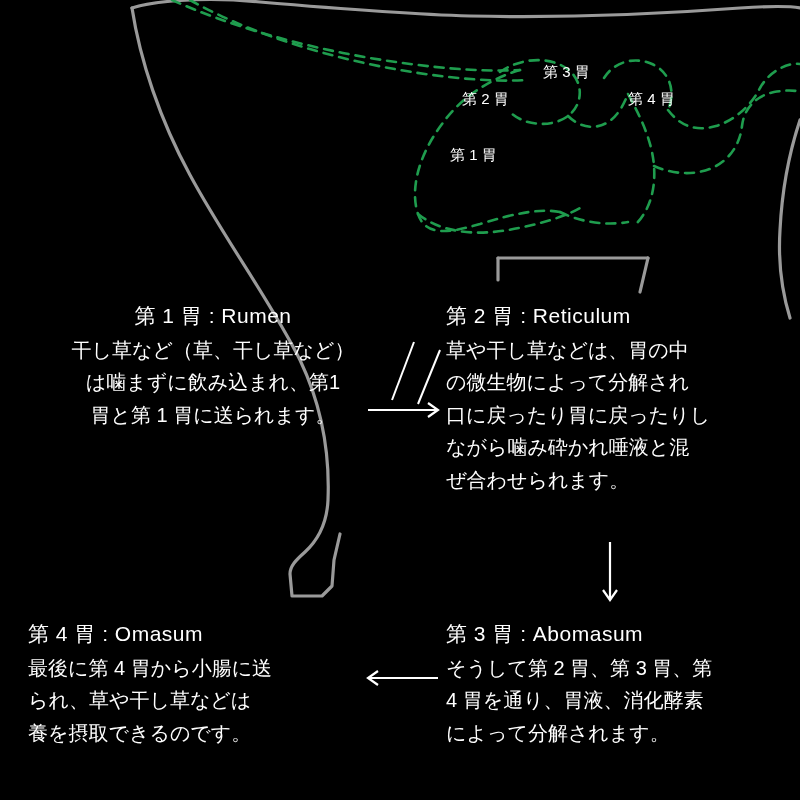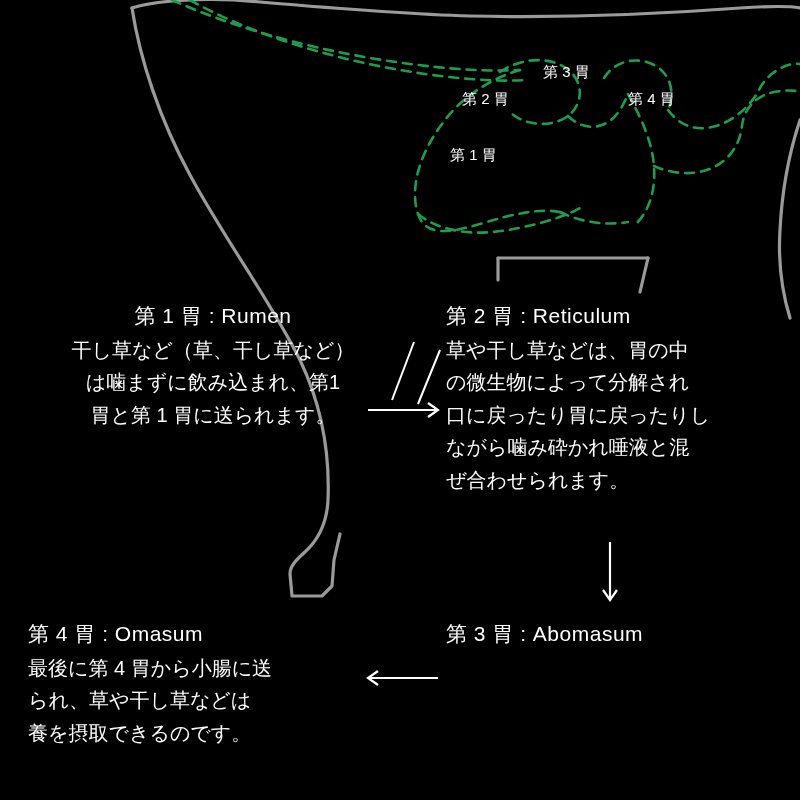--- a/index.html
+++ b/index.html
@@ -139,20 +139,25 @@
       <div>草や干し草などは、胃の中</div>
       <div>の微生物によって分解され</div>
       <div>口に戻ったり胃に戻ったりし</div>
       <div>ながら噛み砕かれ唾液と混</div>
       <div>ぜ合わせられます。</div>
     </div>
   </div>
 
   <div class="block" id="block-3">
     <div class="block-title">第 3 胃 : Abomasum</div>
+    <div class="block-body">
+      <div>そうして第 2 胃、第 3 胃、第</div>
+      <div> 4 胃を通り、胃液、消化酵素</div>
+      <div>によって分解されます。</div>
+    </div>
   </div>
 
   <div class="block" id="block-4">
     <div class="block-title">第 4 胃 : Omasum</div>
     <div class="block-body">
       <div>最後に第 4 胃から小腸に送</div>
       <div>られ、草や干し草などは</div>
       <div>養を摂取できるのです。</div>
     </div>
   </div>

